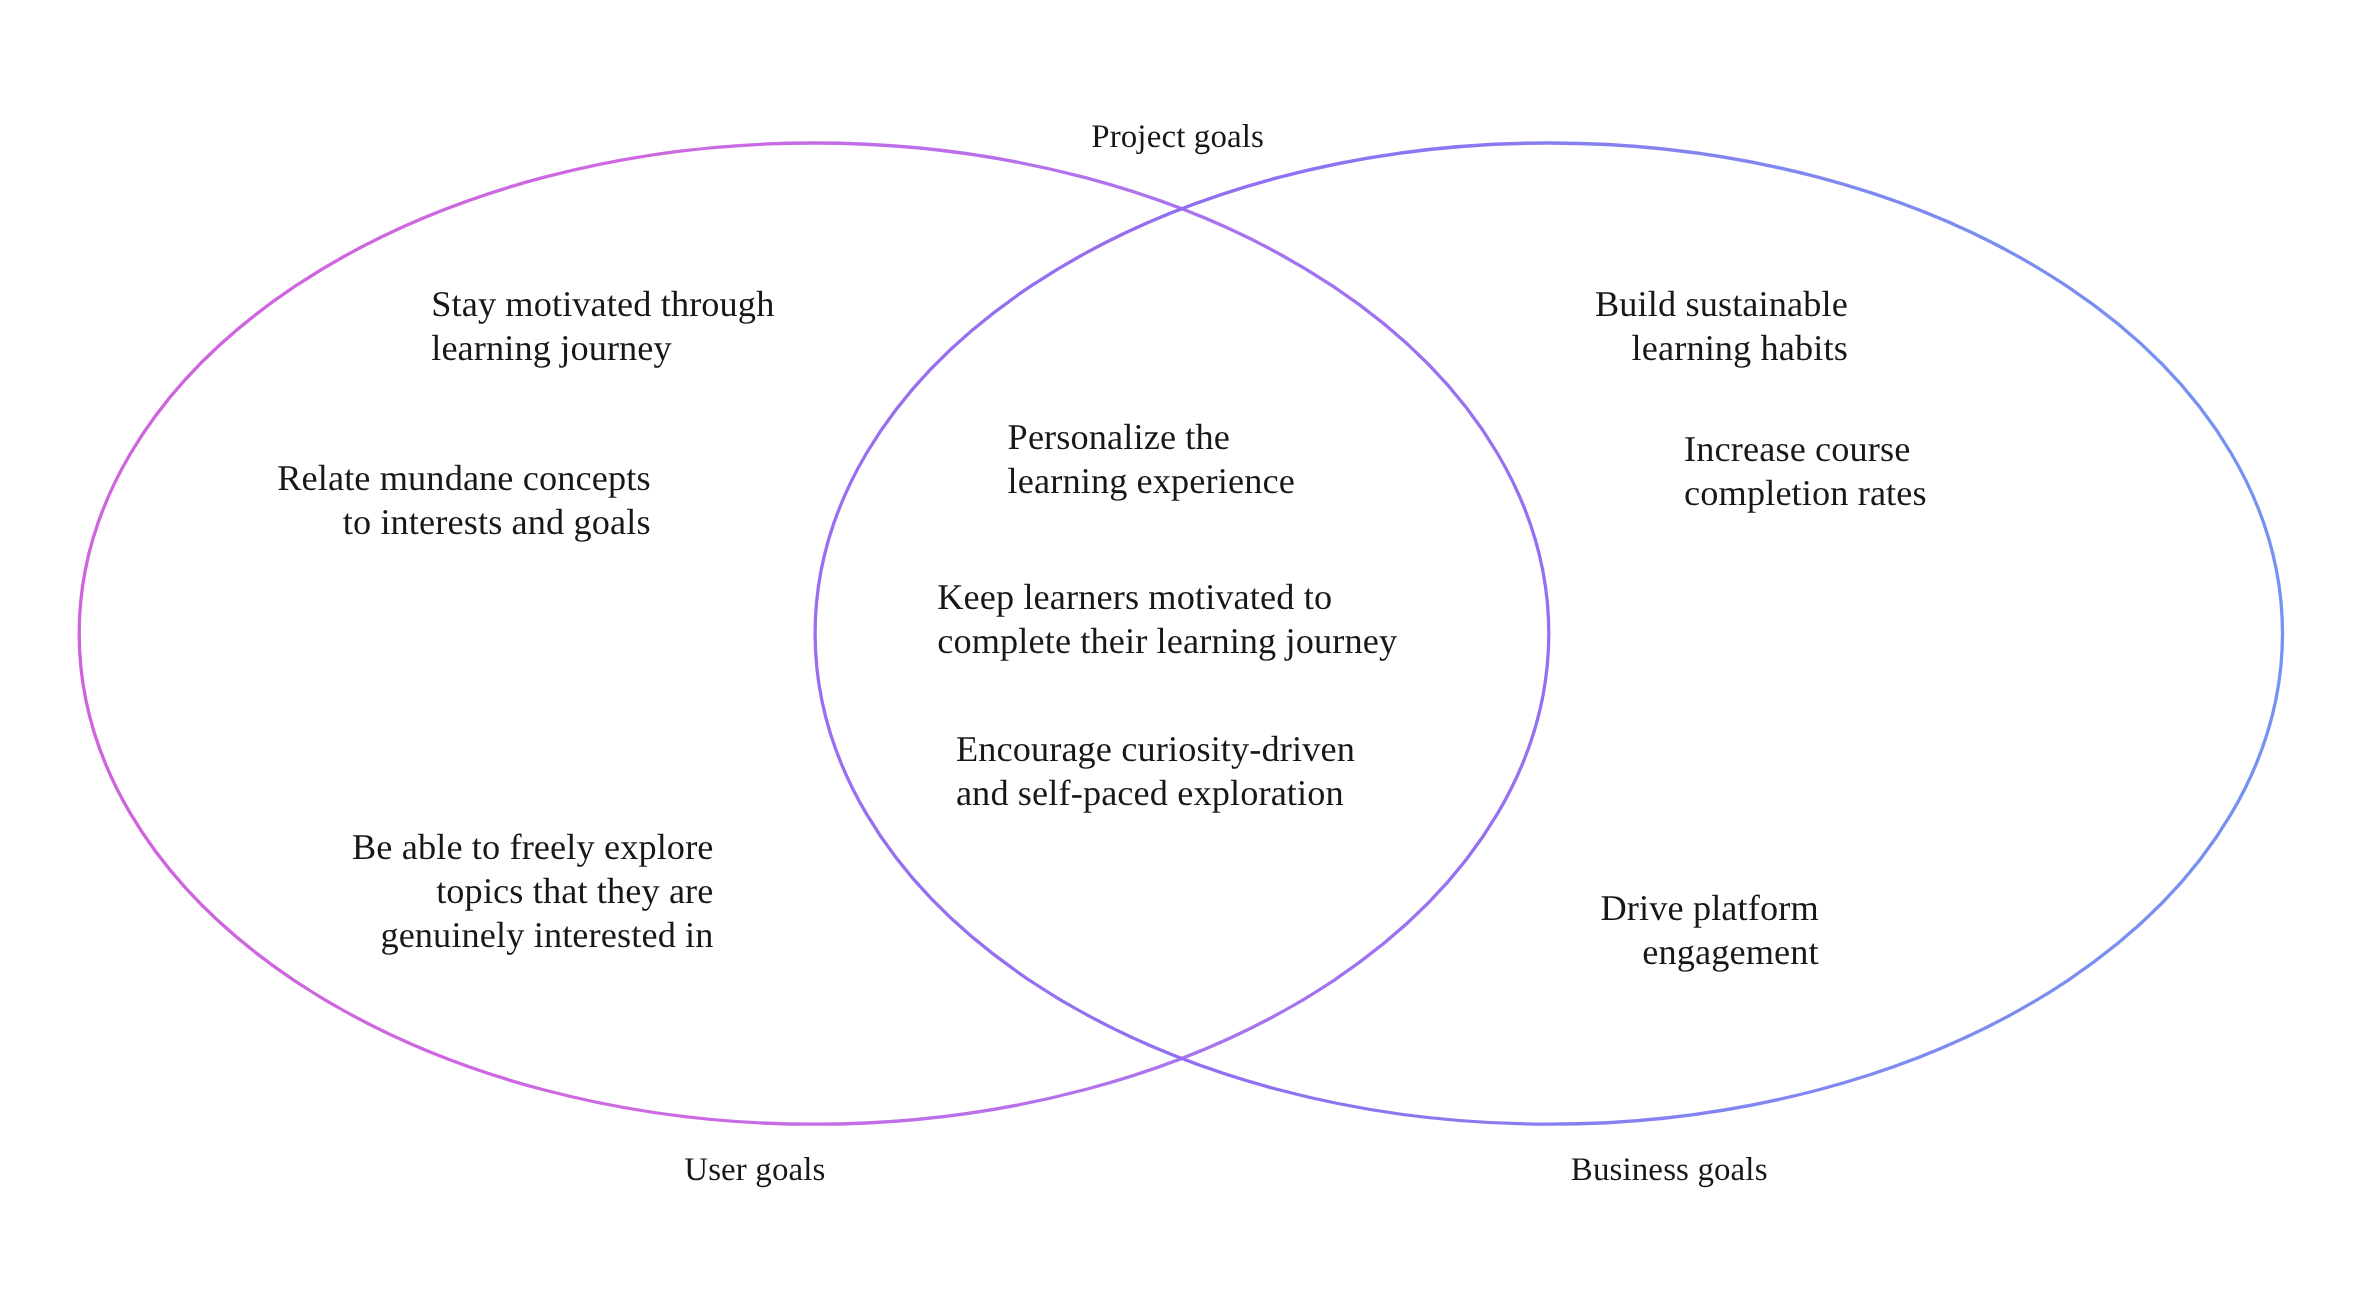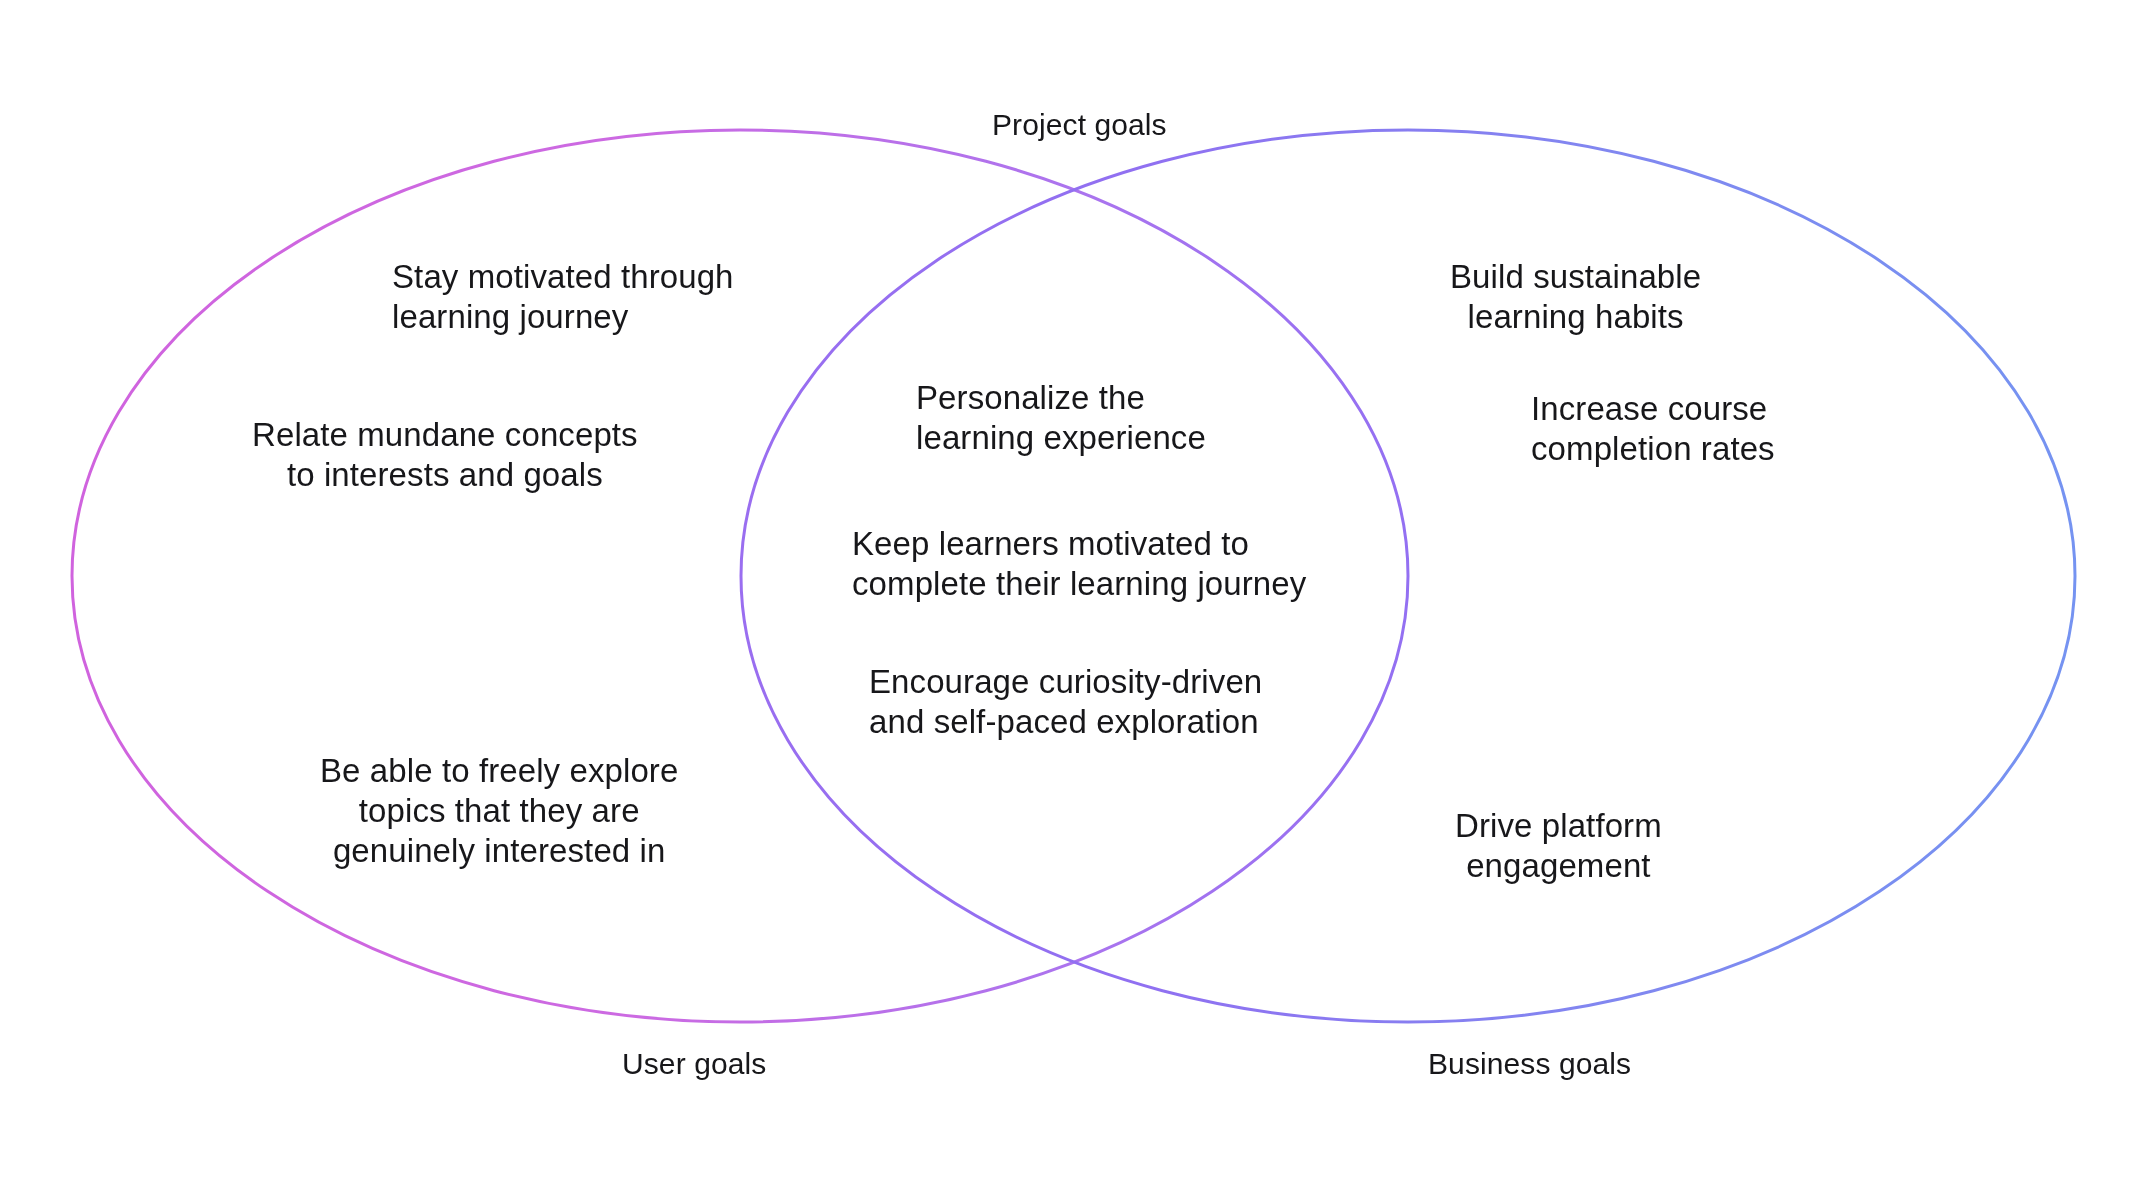--- a/index.html
+++ b/index.html
@@ -14,20 +14,21 @@
     font-family: "Liberation Sans", "DejaVu Sans", sans-serif;
     color: #17171a;
     overflow: hidden;
   }
 
   #stage {
     position: relative;
     width: 2150px;
     height: 1188px;
     background: #ffffff;
+    font-family: Liberation Serif, serif;
   }
 
   #venn-svg {
     position: absolute;
     left: 0;
     top: 0;
     width: 2150px;
     height: 1188px;
   }
 
@@ -44,21 +45,21 @@
   
   .goal {
     position: absolute;
     font-size: 33px;
     line-height: 40px;
     font-weight: 400;
     color: #17171a;
     letter-spacing: 0.1px;
     white-space: pre-line;
   }
-  .goal.left-align  { text-align: center;  }
+  .goal.left-align  { text-align: right;  }
   .goal.center-align{ text-align: left;}
 
   
   #title-project  { left: 992px;  top: 110px;  }
   #title-user     { left: 604px;  top: 1049px; margin-left: 18px; }
   #title-business { left: 1428px; top: 1049px; }
 
   
   #user-goal-0 { left: 392px; top: 257px; }
   #user-goal-1 { left: 252px; top: 415px; }

